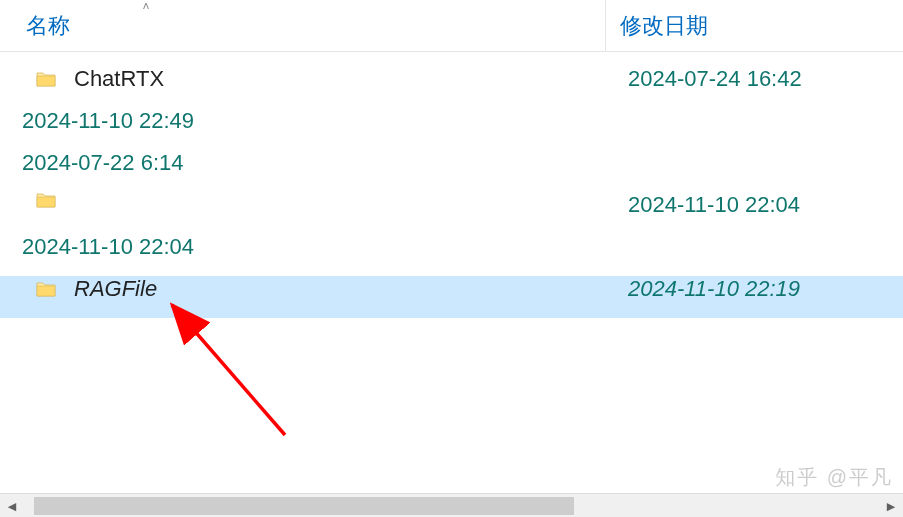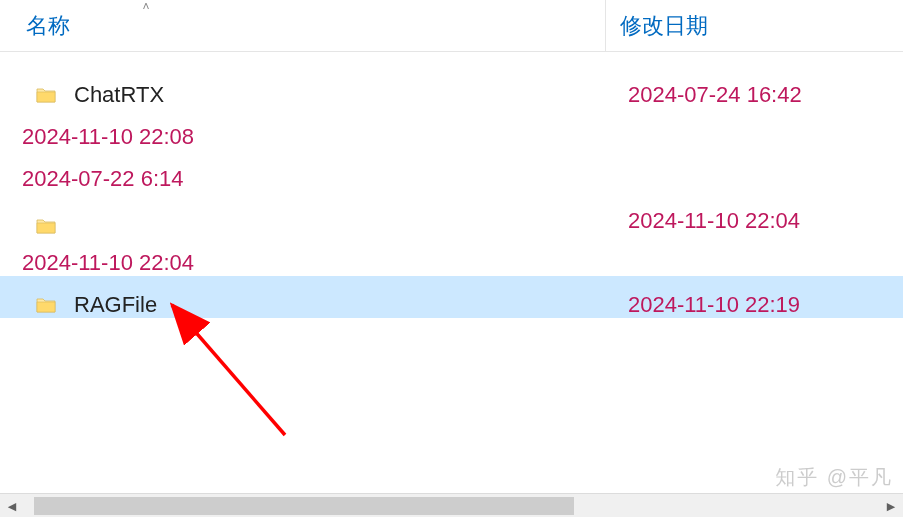--- a/index.html
+++ b/index.html
@@ -53,37 +53,38 @@
       top: 0px;
       transform: translateX(-160px);
       color: #888;
       font-size: 12px;
     }
     .rows-container {
       padding-top: 14px;
     }
     .file-row {
       display: flex;
-      align-items: flex-end;
+      align-items: flex-start;
       height: 42px;
       cursor: default;
     }
     .file-row.selected {
       background: #cce8ff;
+      font-style: italic;
     }
     .cell-name {
       width: 606px;
       display: flex;
       align-items: center;
       padding-left: 36px;
     }
     .cell-date {
       flex: 1;
       padding-left: 22px;
-      color: #be185d;
+      color: #0f766e;
       font-size: 22px;
     }
     .folder-icon {
       width: 20px;
       height: 16px;
       margin-right: 18px;
       flex-shrink: 0;
     }
     .item-name {
       color: #222;
@@ -158,21 +159,21 @@
         <div class="cell-name">
           <svg class="folder-icon" viewBox="0 0 20 16">
             <path d="M1 2 L7 2 L9 4 L19 4 L19 15 L1 15 Z" fill="#ffe9a6" stroke="#d9b95b" stroke-width="0.8"></path>
             <path d="M1 5 L19 5 L19 15 L1 15 Z" fill="#ffd96b" stroke="#d9b95b" stroke-width="0.6"></path>
           </svg>
           <span class="item-name">ChatRTX</span>
         </div>
         <div class="cell-date">2024-07-24 16:42</div>
       </div>
       <div class="file-row">
-        <div class="cell-date">2024-11-10 22:08</div>
+        <div class="cell-date">2024-11-10 22:49</div>
       </div>
       <div class="file-row">
         <div class="cell-date">2024-07-22 6:14</div>
       </div>
       <div class="file-row">
         <div class="cell-name">
           <svg class="folder-icon" viewBox="0 0 20 16">
             <path d="M1 2 L7 2 L9 4 L19 4 L19 15 L1 15 Z" fill="#ffe9a6" stroke="#d9b95b" stroke-width="0.8"></path>
             <path d="M1 5 L19 5 L19 15 L1 15 Z" fill="#ffd96b" stroke="#d9b95b" stroke-width="0.6"></path>
           </svg>

